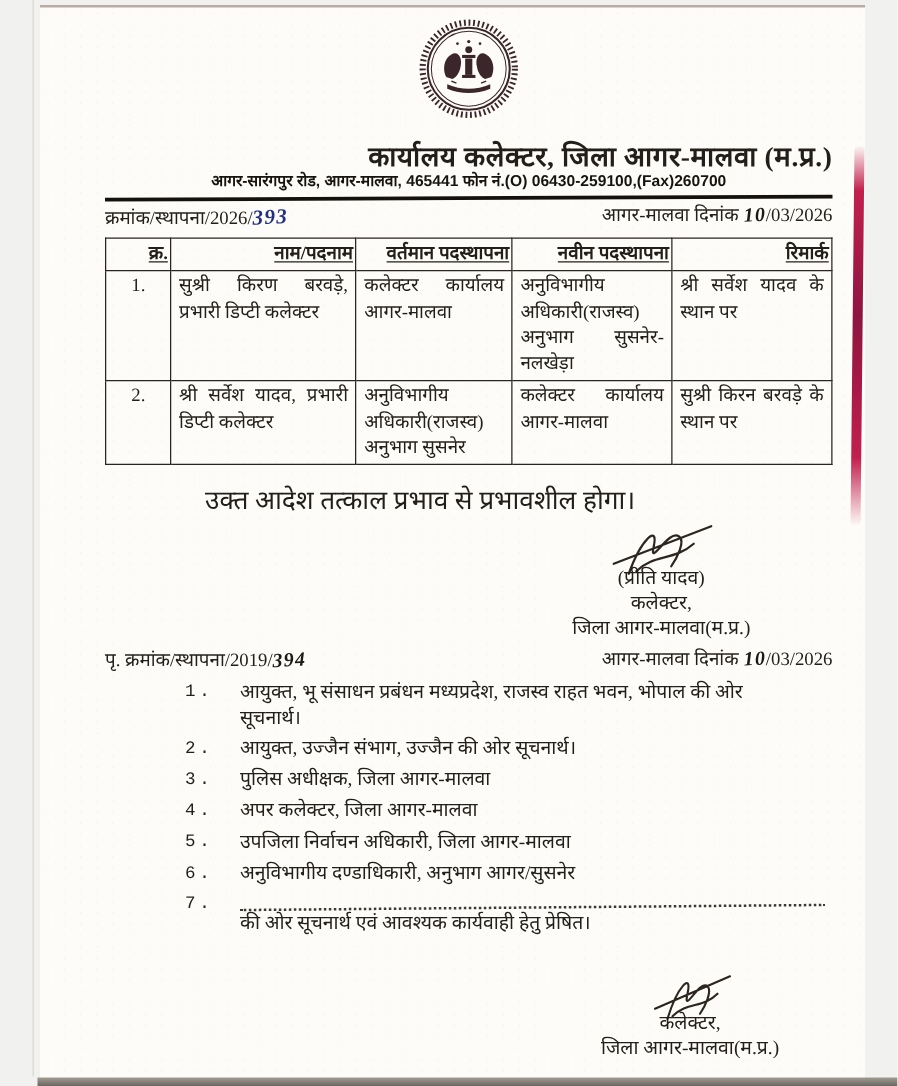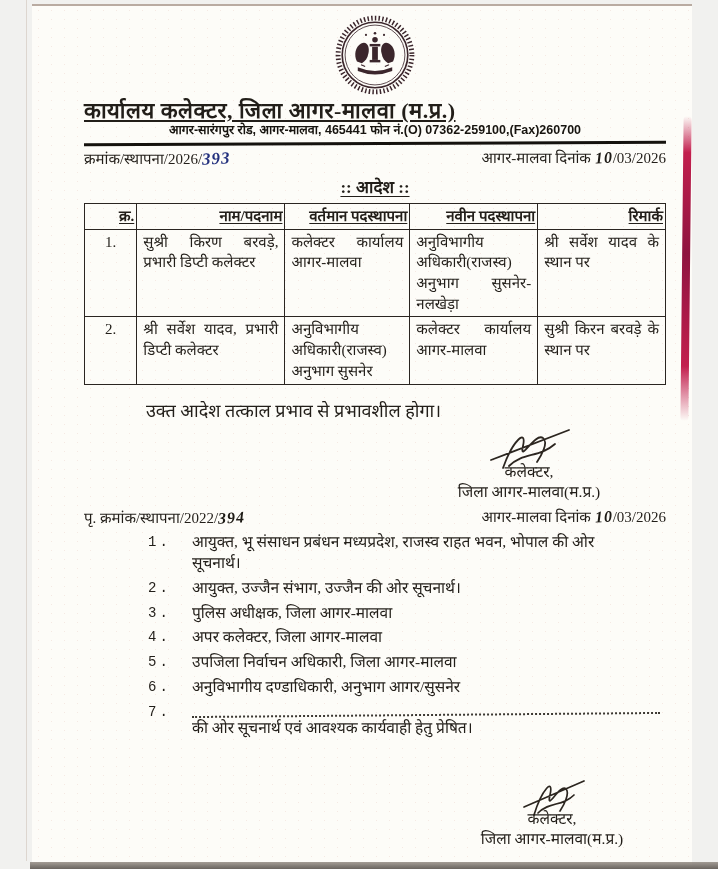--- a/index.html
+++ b/index.html
@@ -23,22 +23,22 @@
     position:absolute;left:682px;top:116px;width:8px;height:305px;border-radius:5px;
     background:linear-gradient(to bottom, rgba(194,31,78,0), #c21f4e 12%, #8e1440 45%, #c21f4e 82%, rgba(194,31,78,0));
     transform:rotate(0.6deg);
   }
   .bottom-bar{
     position:absolute;left:30px;right:0;bottom:0;height:7px;
     background:linear-gradient(to bottom,#948c84,#524c46);opacity:.85;
   }
   .emblem{width:82px;height:82px;margin:8px auto 0;display:block;}
   .office-title{
-    text-align:left;font-size:22px;font-weight:bold;letter-spacing:.5px;
-    margin-top:2px;line-height:1.15;text-decoration:underline;
+    text-align:right;font-size:22px;font-weight:bold;letter-spacing:.5px;
+    margin-top:17px;line-height:1.15;
   }
   .addr{
     text-align:center;font-size:12.5px;font-weight:bold;line-height:1.25;
     font-family:"Liberation Sans","DejaVu Sans",sans-serif;color:#17140f;
   }
   .rule{border-bottom:3px solid #15120e;margin-top:3px;transform:rotate(-0.25deg);}
   .ref-row{display:flex;justify-content:space-between;margin-top:3px;font-size:15px;line-height:1.3;}
   .hw{font-style:italic;font-weight:bold;letter-spacing:1px;transform:rotate(-3deg);display:inline-block;}
   .hw-blue{color:#23307d;font-size:17px;}
   .hw-black{color:#1d1a15;font-size:16px;}
@@ -47,21 +47,21 @@
   .order-body{
     margin:7px 0 0 0;font-size:15.5px;line-height:1.42;text-align:justify;text-indent:96px;
   }
   table.order-table{
     border-collapse:collapse;width:100%;margin-top:5px;font-size:15px;line-height:1.38;
   }
   .order-table th,.order-table td{border:1.6px solid #2a2521;padding:2px 6px;vertical-align:top;}
   .order-table th{font-weight:bold;text-align:right;text-decoration:underline;text-underline-offset:2px;padding:2px 2px;}
   .order-table td{text-align:justify;}
   .order-table td.sno{text-align:center;}
-  .effect-line{margin:13px 0 0 62px;font-size:18px;}
+  .effect-line{margin:13px 0 0 80px;font-size:21px;}
   .sig-block{width:250px;margin:2px 12px 0 auto;text-align:center;font-size:15.5px;line-height:1.3;position:relative;}
   .scribble{display:block;margin:0 auto -10px;}
   .endorse-row{display:flex;justify-content:space-between;margin-top:4px;font-size:15px;line-height:1.35;}
   .endorse-left div{margin-top:1px;}
   .copy-list{margin:3px 0 0 64px;font-size:15.5px;line-height:1.34;padding-right:6px;}
   .copy-item{display:flex;margin-top:4px;}
   .copy-item .num{width:44px;flex:0 0 44px;letter-spacing:3px;font-family:"Liberation Mono","DejaVu Sans Mono",monospace;font-size:14px;padding-top:1px;}
   .copy-item .txt{flex:1;}
   .firstline{display:flex;}
   .dotfill{flex:1;border-bottom:2px dotted #3c3832;margin:0 0 4px 6px;}
@@ -89,33 +89,32 @@
       <circle cx="50" cy="23.5" r="1.6" stroke="none"></circle>
       <circle cx="39" cy="25.5" r="1.3" stroke="none"></circle>
       <circle cx="61" cy="25.5" r="1.3" stroke="none"></circle>
       <rect x="43.5" y="56" width="13" height="3" stroke="none"></rect>
       <path d="M29 65 Q50 74 71 65 L71 69.5 Q50 78 29 69.5 Z" stroke="none"></path>
       <path d="M33 62 L38 64 M62 64 L67 62" stroke-width="1.4" fill="none"></path>
     </g>
   </svg>
 
   <div class="office-title">कार्यालय कलेक्टर, जिला आगर-मालवा (म.प्र.)</div>
-  <div class="addr">आगर-सारंगपुर रोड,  आगर-मालवा,  465441  फोन नं.(O) 07362-259100,(Fax)260700</div>
+  <div class="addr">आगर-सारंगपुर रोड,  आगर-मालवा,  465441  फोन नं.(O) 06430-259100,(Fax)260700</div>
   <div class="rule"></div>
 
   <div class="ref-row">
     <div>
       <span>क्रमांक/स्थापना/2026/</span><span class="hw hw-blue">393</span>
     </div>
     <div>
       <span>आगर-मालवा दिनांक </span><span class="hw hw-black">10</span><span>/03/2026</span>
     </div>
   </div>
 
-  <div class="order-heading"><span>:: आदेश ::</span></div>
 
 
   <table class="order-table">
     <colgroup>
       <col style="width:9%">
         <col style="width:25.5%">
         <col style="width:21.5%">
         <col style="width:22%">
         <col style="width:22%">
     </colgroup>
@@ -145,28 +144,29 @@
       </tr>
     </tbody>
   </table>
 
   <div class="effect-line">उक्त आदेश तत्काल प्रभाव से प्रभावशील होगा।</div>
 
   <div class="sig-block">
     <svg class="scribble" width="92" height="48" viewBox="0 0 92 48">
       <path d="M20 44 C30 16 44 4 40 22 C36 40 52 8 60 14 C66 18 58 32 54 38 M8 36 L86 6 M26 42 C40 28 56 34 72 20" fill="none" stroke="#2c2620" stroke-width="1.8" stroke-linecap="round"></path>
     </svg>
+    <div>(प्रीति यादव)</div>
     <div>कलेक्टर,</div>
     <div>जिला आगर-मालवा(म.प्र.)</div>
   </div>
 
   <div class="endorse-row">
     <div class="endorse-left">
       <div>
-        <span>पृ. क्रमांक/स्थापना/2022/</span><span class="hw hw-black">394</span>
+        <span>पृ. क्रमांक/स्थापना/2019/</span><span class="hw hw-black">394</span>
       </div>
     </div>
     <div>
       <span>आगर-मालवा दिनांक </span><span class="hw hw-black">10</span><span>/03/2026</span>
     </div>
   </div>
 
   <div class="copy-list">
     <div class="copy-item">
       <span class="num">1.</span>

